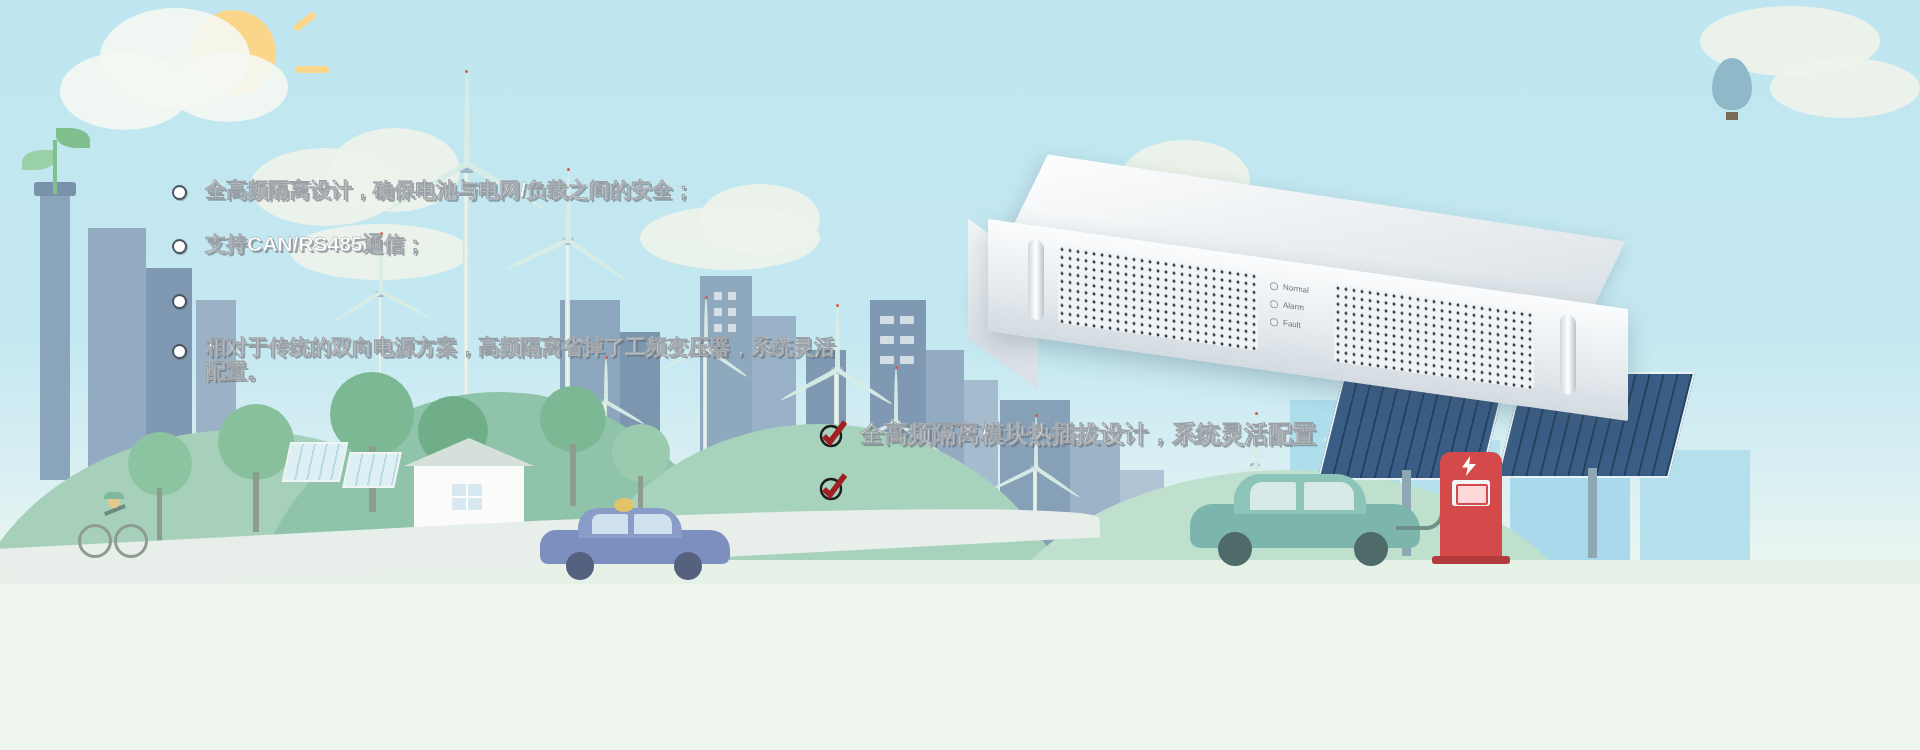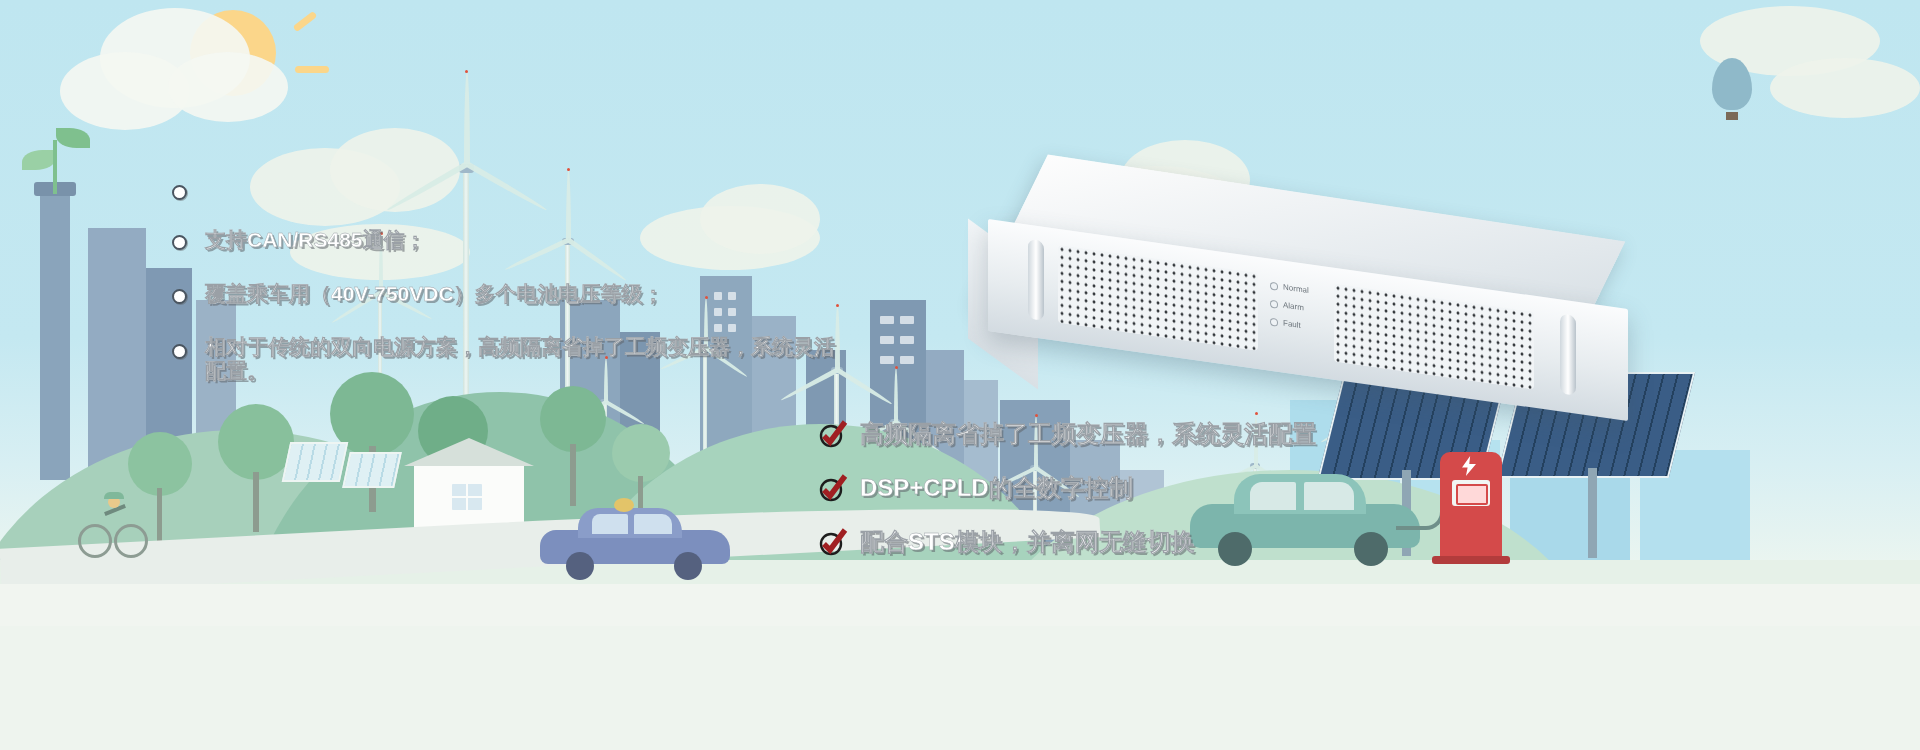--- a/index.html
+++ b/index.html
@@ -374,58 +374,48 @@
           <span>Fault</span>
         </div>
       </div>
     </div>
   </div>
 
 
   <div class="bullets">
     <div class="bl">
       <span class="dot"></span>
+      <span class="tx">全高频隔离设计，确保电池与电网/负载之间的安全；</span>
     </div>
     <div class="bl">
       <span class="dot"></span>
       <span class="tx">支持CAN/RS485通信；</span>
     </div>
     <div class="bl">
       <span class="dot"></span>
-      <span class="tx">覆盖乘车用（40V-750VDC）多个电池电压等级；</span>
     </div>
     <div class="bl" style="margin-bottom:0;">
       <span class="dot"></span>
       <span class="tx" style="max-width:640px;display:inline-block;line-height:1.18;">相对于传统的双向电源方案，高频隔离省掉了工频变压器，系统灵活配置。</span>
     </div>
   </div>
 
   <div class="checks">
     <div class="ck">
       <span class="mark">
         <svg width="30" height="30" viewBox="0 0 30 30">
           <circle cx="13" cy="17" r="10" fill="none" stroke="#1d1d1d" stroke-width="2.4"></circle>
           <path d="M6 17 L12 23 L27 3" fill="none" stroke="#a01f22" stroke-width="5.5" stroke-linecap="butt" stroke-linejoin="miter"></path>
         </svg>
       </span>
-      <span class="tx">高频隔离省掉了工频变压器，系统灵活配置</span>
+      <span class="tx">全高频隔离模块热插拔设计，系统灵活配置</span>
     </div>
     <div class="ck">
       <span class="mark">
         <svg width="30" height="30" viewBox="0 0 30 30">
           <circle cx="13" cy="17" r="10" fill="none" stroke="#1d1d1d" stroke-width="2.4"></circle>
           <path d="M6 17 L12 23 L27 3" fill="none" stroke="#a01f22" stroke-width="5.5" stroke-linecap="butt" stroke-linejoin="miter"></path>
         </svg>
       </span>
-      <span class="tx">DSP+CPLD的全数字控制</span>
-    </div>
-    <div class="ck" style="margin-bottom:0;">
-      <span class="mark">
-        <svg width="30" height="30" viewBox="0 0 30 30">
-          <circle cx="13" cy="17" r="10" fill="none" stroke="#1d1d1d" stroke-width="2.4"></circle>
-          <path d="M6 17 L12 23 L27 3" fill="none" stroke="#a01f22" stroke-width="5.5" stroke-linecap="butt" stroke-linejoin="miter"></path>
-        </svg>
-      </span>
-      <span class="tx">配合STS模块，并离网无缝切换</span>
     </div>
   </div>
 
 </div>
 
 </body></html>

